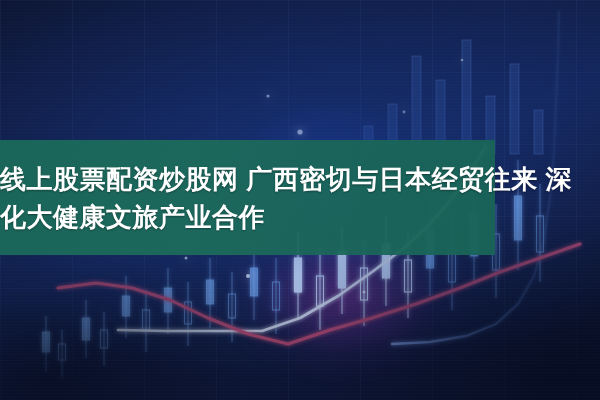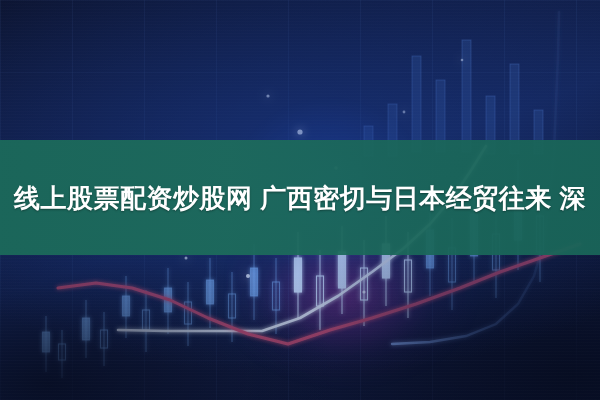--- a/index.html
+++ b/index.html
@@ -74,25 +74,24 @@
   .chart-svg {
     position: absolute;
     inset: 0;
     width: 600px;
     height: 400px;
   }
   
   .band {
     position: absolute;
     left: 0;
-    width: 600px;
+    width: 495px;
     box-sizing: border-box;
     display: flex;
     flex-direction: column;
-    align-items: center;
     justify-content: center;
     background: linear-gradient(90deg,
       rgba(27,104,90,0.97) 0%,
       rgba(29,107,92,0.95) 38%,
       rgba(27,104,90,0.93) 62%,
       rgba(25,100,88,0.96) 100%);
   }
   .band-line {
     color: #ffffff;
     font-weight: bold;
@@ -214,15 +213,16 @@
       <circle cx="462" cy="60" r="1.3" fill-opacity="0.55"></circle>
       <circle cx="186" cy="258" r="1.5" fill-opacity="0.7"></circle>
     </g>
   </svg>
 
   <div class="bg-vign"></div>
   <div class="bg-scan"></div>
 
   <div class="band" id="headline-band" style="top: 140px; height: 115px;">
     <div class="band-line">线上股票配资炒股网 广西密切与日本经贸往来 深</div>
+    <div class="band-line">化大健康文旅产业合作</div>
   </div>
 
 </div>
 
 </body></html>

